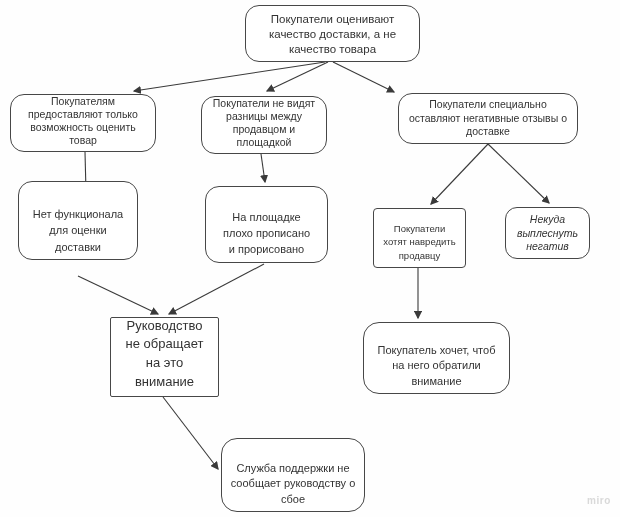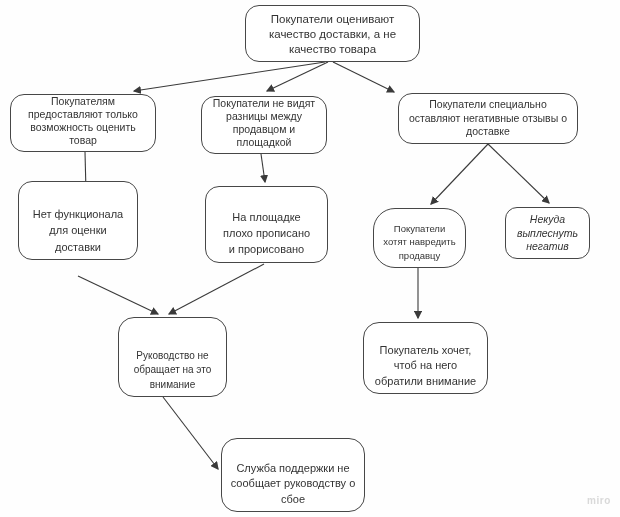--- a/index.html
+++ b/index.html
@@ -86,33 +86,33 @@
   </div>
 
   <div class="node" style="left:18px; top:181px; width:120px; height:79px; font-size:11px; line-height:1.5;">
     <span>Нет функционала для оценки доставки</span>
   </div>
 
   <div class="node" style="left:205px; top:186px; width:123px; height:77px; font-size:11px; line-height:1.45; padding:4px 13px;">
     <span>На площадке плохо прописано и прорисовано</span>
   </div>
 
-  <div class="node" style="left:373px; top:208px; width:93px; height:60px; font-size:9.5px; line-height:1.45; border-radius:22px;">
+  <div class="node" style="left:373px; top:208px; width:93px; height:60px; font-size:9.5px; line-height:1.45; border-radius:4px;">
     <span>Покупатели хотят навредить продавцу</span>
   </div>
 
   <div class="node" style="left:505px; top:207px; width:85px; height:52px; font-size:10.5px; line-height:1.3; border-radius:12px;font-style:italic;">
     <span>Некуда выплеснуть негатив</span>
   </div>
 
-  <div class="node" style="left:110px; top:317px; width:109px; height:80px; font-size:10px; line-height:1.45; border-radius:16px;margin-left:8px;">
+  <div class="node" style="left:110px; top:317px; width:109px; height:80px; font-size:13px; line-height:1.45; border-radius:2px;">
     <span>Руководство не обращает на это внимание</span>
   </div>
 
-  <div class="node" style="left:363px; top:322px; width:125px; height:72px; font-size:11px; line-height:1.4; border-radius:16px;">
+  <div class="node" style="left:363px; top:322px; width:147px; height:72px; font-size:11px; line-height:1.4; border-radius:16px;">
     <span>Покупатель хочет, чтоб на него обратили внимание</span>
   </div>
 
   <div class="node" style="left:221px; top:438px; width:144px; height:74px; font-size:11px; line-height:1.4; border-radius:16px;">
     <span>Служба поддержки не сообщает руководству о сбое</span>
   </div>
 
   <div class="watermark">miro</div>
 
 </div>

